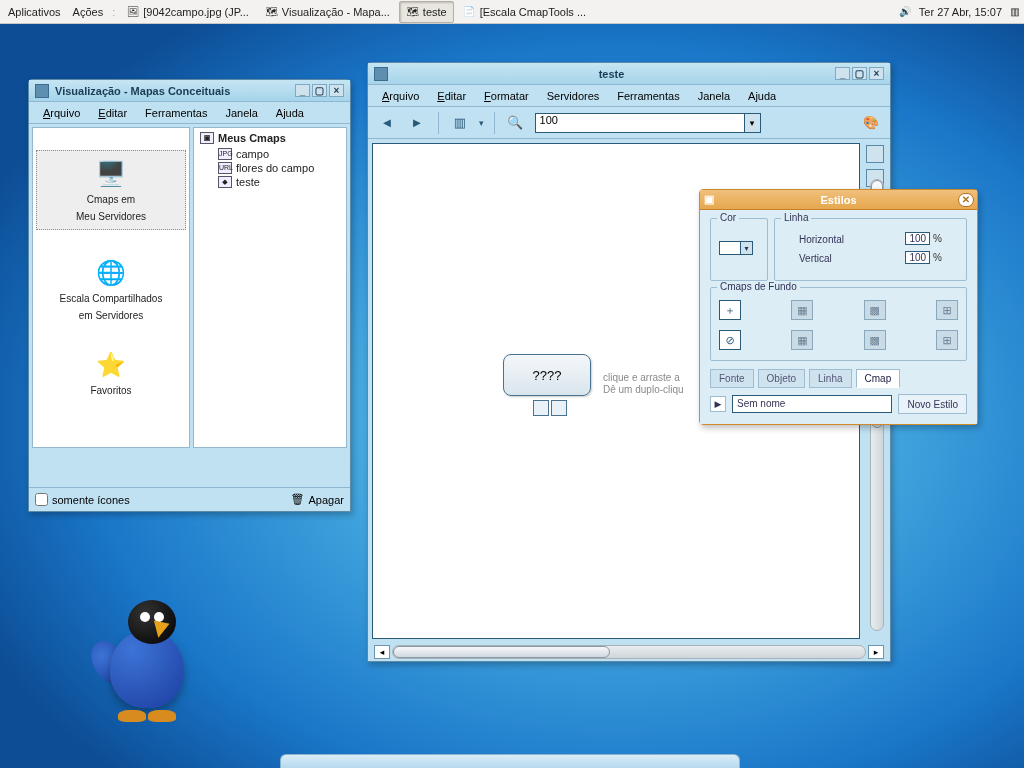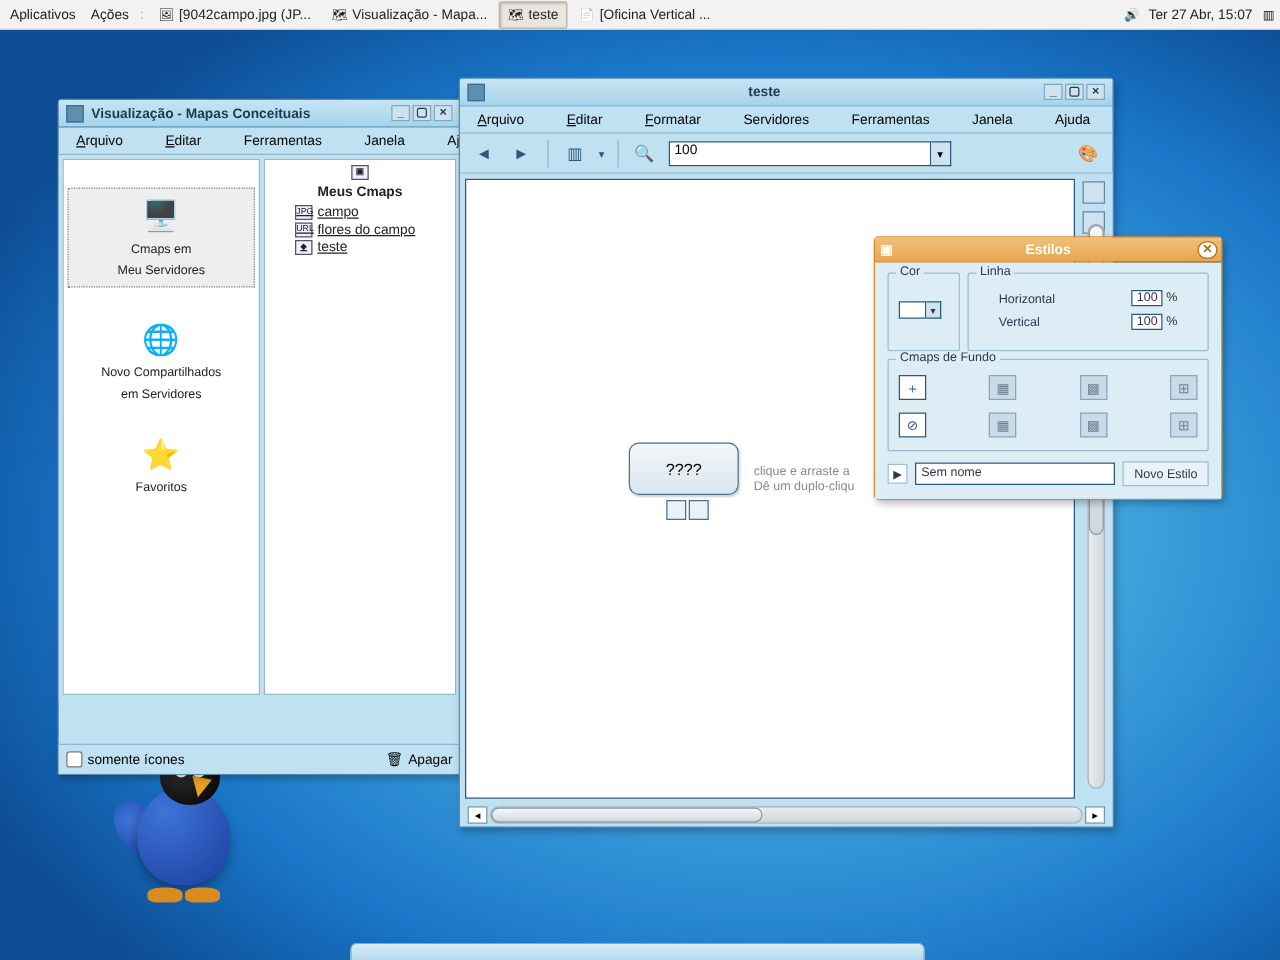--- a/index.html
+++ b/index.html
@@ -15,35 +15,35 @@
 .taskbar .icon{width:14px;height:14px;display:inline-flex;align-items:center;justify-content:center;font-size:10px;}
 
 
 .window{position:absolute;border:1px solid #5c8aa6;border-radius:4px 4px 0 0;box-shadow:2px 3px 6px rgba(0,0,0,.25);display:flex;flex-direction:column;}
 .window.blue .titlebar{background:linear-gradient(#c5e5f3,#a6d4ea);color:#1a3b55;}
 .titlebar{height:22px;display:flex;align-items:center;font-size:11px;font-weight:bold;padding:0 6px;gap:6px;border-bottom:1px solid #8fb7cf;}
 .titlebar .ticon{width:14px;height:14px;background:#5e8fb0;border:1px solid #3a6d90;}
 .titlebar .title{flex:1;white-space:nowrap;overflow:hidden;text-overflow:ellipsis;}
 .titlebar .winbtns{display:flex;gap:2px;}
 .titlebar .wb{width:15px;height:13px;background:#cfe3ee;border:1px solid #7fa9c2;font-size:10px;line-height:11px;text-align:center;cursor:default;}
-.menubar{display:flex;height:22px;align-items:center;background:#bfe1f2;border-bottom:1px solid #8fb7cf;font-size:11px;padding:0 6px;gap:18px;}
+.menubar{display:flex;height:22px;align-items:center;background:#bfe1f2;border-bottom:1px solid #8fb7cf;font-size:11px;padding:0 6px;gap:2px;}
 .menubar span{padding:2px 8px;cursor:default;}
 .menubar span u{text-decoration:underline;}
 .body{flex:1;display:flex;flex-direction:column;background:#bfe1f2;}
 
 
-#win-projects{left:46px;top:79px;width:323px;height:541px;justify-content:space-between;}
+#win-projects{left:28px;top:79px;width:323px;height:433px;justify-content:space-between;}
 #win-projects .content{flex:1;display:flex;background:#bfe1f2;padding:0;}
 .proj-left{width:158px;background:#fff;border:1px solid #93b9cf;margin:3px 0 3px 3px;display:flex;flex-direction:column;gap:26px;align-items:center;padding-top:22px;overflow:hidden;}
 .proj-left .pitem{display:flex;flex-direction:column;align-items:center;gap:4px;font-size:10px;text-align:center;line-height:13px;color:#222;width:150px;}
 .proj-left .pitem.sel{background:#eee;border:1px dotted #888;padding:6px 2px;}
 .proj-left .pitem .pic{width:36px;height:32px;display:flex;align-items:center;justify-content:center;font-size:24px;}
 .proj-right{flex:1;background:#fff;border:1px solid #93b9cf;margin:3px 3px 3px 3px;padding:4px 6px;font-size:11px;color:#222;}
-.proj-right .hdr{display:flex;align-items:center;gap:4px;font-weight:bold;margin-bottom:3px;flex-direction:column;}
-.proj-right .file{display:flex;align-items:center;gap:4px;padding:1px 0 1px 18px;text-decoration:underline;}
+.proj-right .hdr{display:flex;align-items:center;gap:4px;font-weight:bold;margin-bottom:3px;}
+.proj-right .file{display:flex;align-items:center;gap:4px;padding:1px 0 1px 18px;}
 .fileicon{width:14px;height:12px;border:1px solid #556;background:#eef;font-size:7px;line-height:10px;text-align:center;}
 .footerbar{height:24px;display:flex;align-items:center;background:#bfe1f2;border-top:1px solid #8fb7cf;font-size:11px;padding:0 6px;gap:8px;justify-content:space-between;margin-top:36px;}
 .footerbar label{display:flex;align-items:center;gap:4px;}
 .footerbar .trash{display:flex;align-items:center;gap:4px;}
 
 
 #win-editor{left:367px;top:62px;width:524px;height:600px;}
 .toolbar{height:32px;display:flex;align-items:center;gap:8px;padding:0 8px;background:#bfe1f2;border-bottom:1px solid #8fb7cf;}
 .tbtn{width:22px;height:22px;display:flex;align-items:center;justify-content:center;border:1px solid transparent;border-radius:2px;font-size:13px;color:#2a5a7a;}
 .tsep{width:1px;height:22px;background:#8fb7cf;margin:0 2px;}
@@ -121,21 +121,21 @@
   <div class="taskbtn">
       <span class="icon">🗺</span>
       <span>Visualização - Mapa...</span>
     </div>
   <div class="taskbtn active">
       <span class="icon">🗺</span>
       <span>teste</span>
     </div>
   <div class="taskbtn">
       <span class="icon">📄</span>
-      <span>[Oficina Vertical ...</span>
+      <span>[Escala CmapTools ...</span>
     </div>
   <span class="spacer"></span>
   <span class="icon">🔊</span>
   <span style="padding:0 6px">Ter 27 Abr, 15:07</span>
   <span class="icon">▥</span>
 </div>
 
 <div class="mascot">
   <div class="wing"></div>
     <div class="bodyb"></div>
@@ -167,21 +167,21 @@
   <div class="body">
     <div class="content" style="flex:1;display:flex;">
       <div class="proj-left">
         <div class="pitem sel">
           <div class="pic">🖥️</div>
           <div>Cmaps em</div>
           <div>Meu Servidores</div>
         </div>
         <div class="pitem">
           <div class="pic">🌐</div>
-          <div>Novo Compartilhados</div>
+          <div>Escala Compartilhados</div>
           <div>em Servidores</div>
         </div>
         <div class="pitem">
           <div class="pic">⭐</div>
           <div>Favoritos</div>
         </div>
       </div>
       <div class="proj-right">
         <div class="hdr">
           <span class="fileicon">▣</span>
@@ -321,20 +321,26 @@
         <div class="bg-col">
             <div class="bgbtn">▩</div>
             <div class="bgbtn">▩</div>
           </div>
         <div class="bg-col">
             <div class="bgbtn">⊞</div>
             <div class="bgbtn">⊞</div>
           </div>
       </div>
     </div>
+    <div class="tabs">
+      <div class="tab">Fonte</div>
+      <div class="tab">Objeto</div>
+      <div class="tab">Linha</div>
+      <div class="tab active">Cmap</div>
+    </div>
     <div class="style-footer">
       <div class="playbtn">▶</div>
       <div class="namebox">Sem nome</div>
       <div class="newstyle">Novo Estilo</div>
     </div>
   </div>
 </div>
 
 <div class="dock"></div>
 

